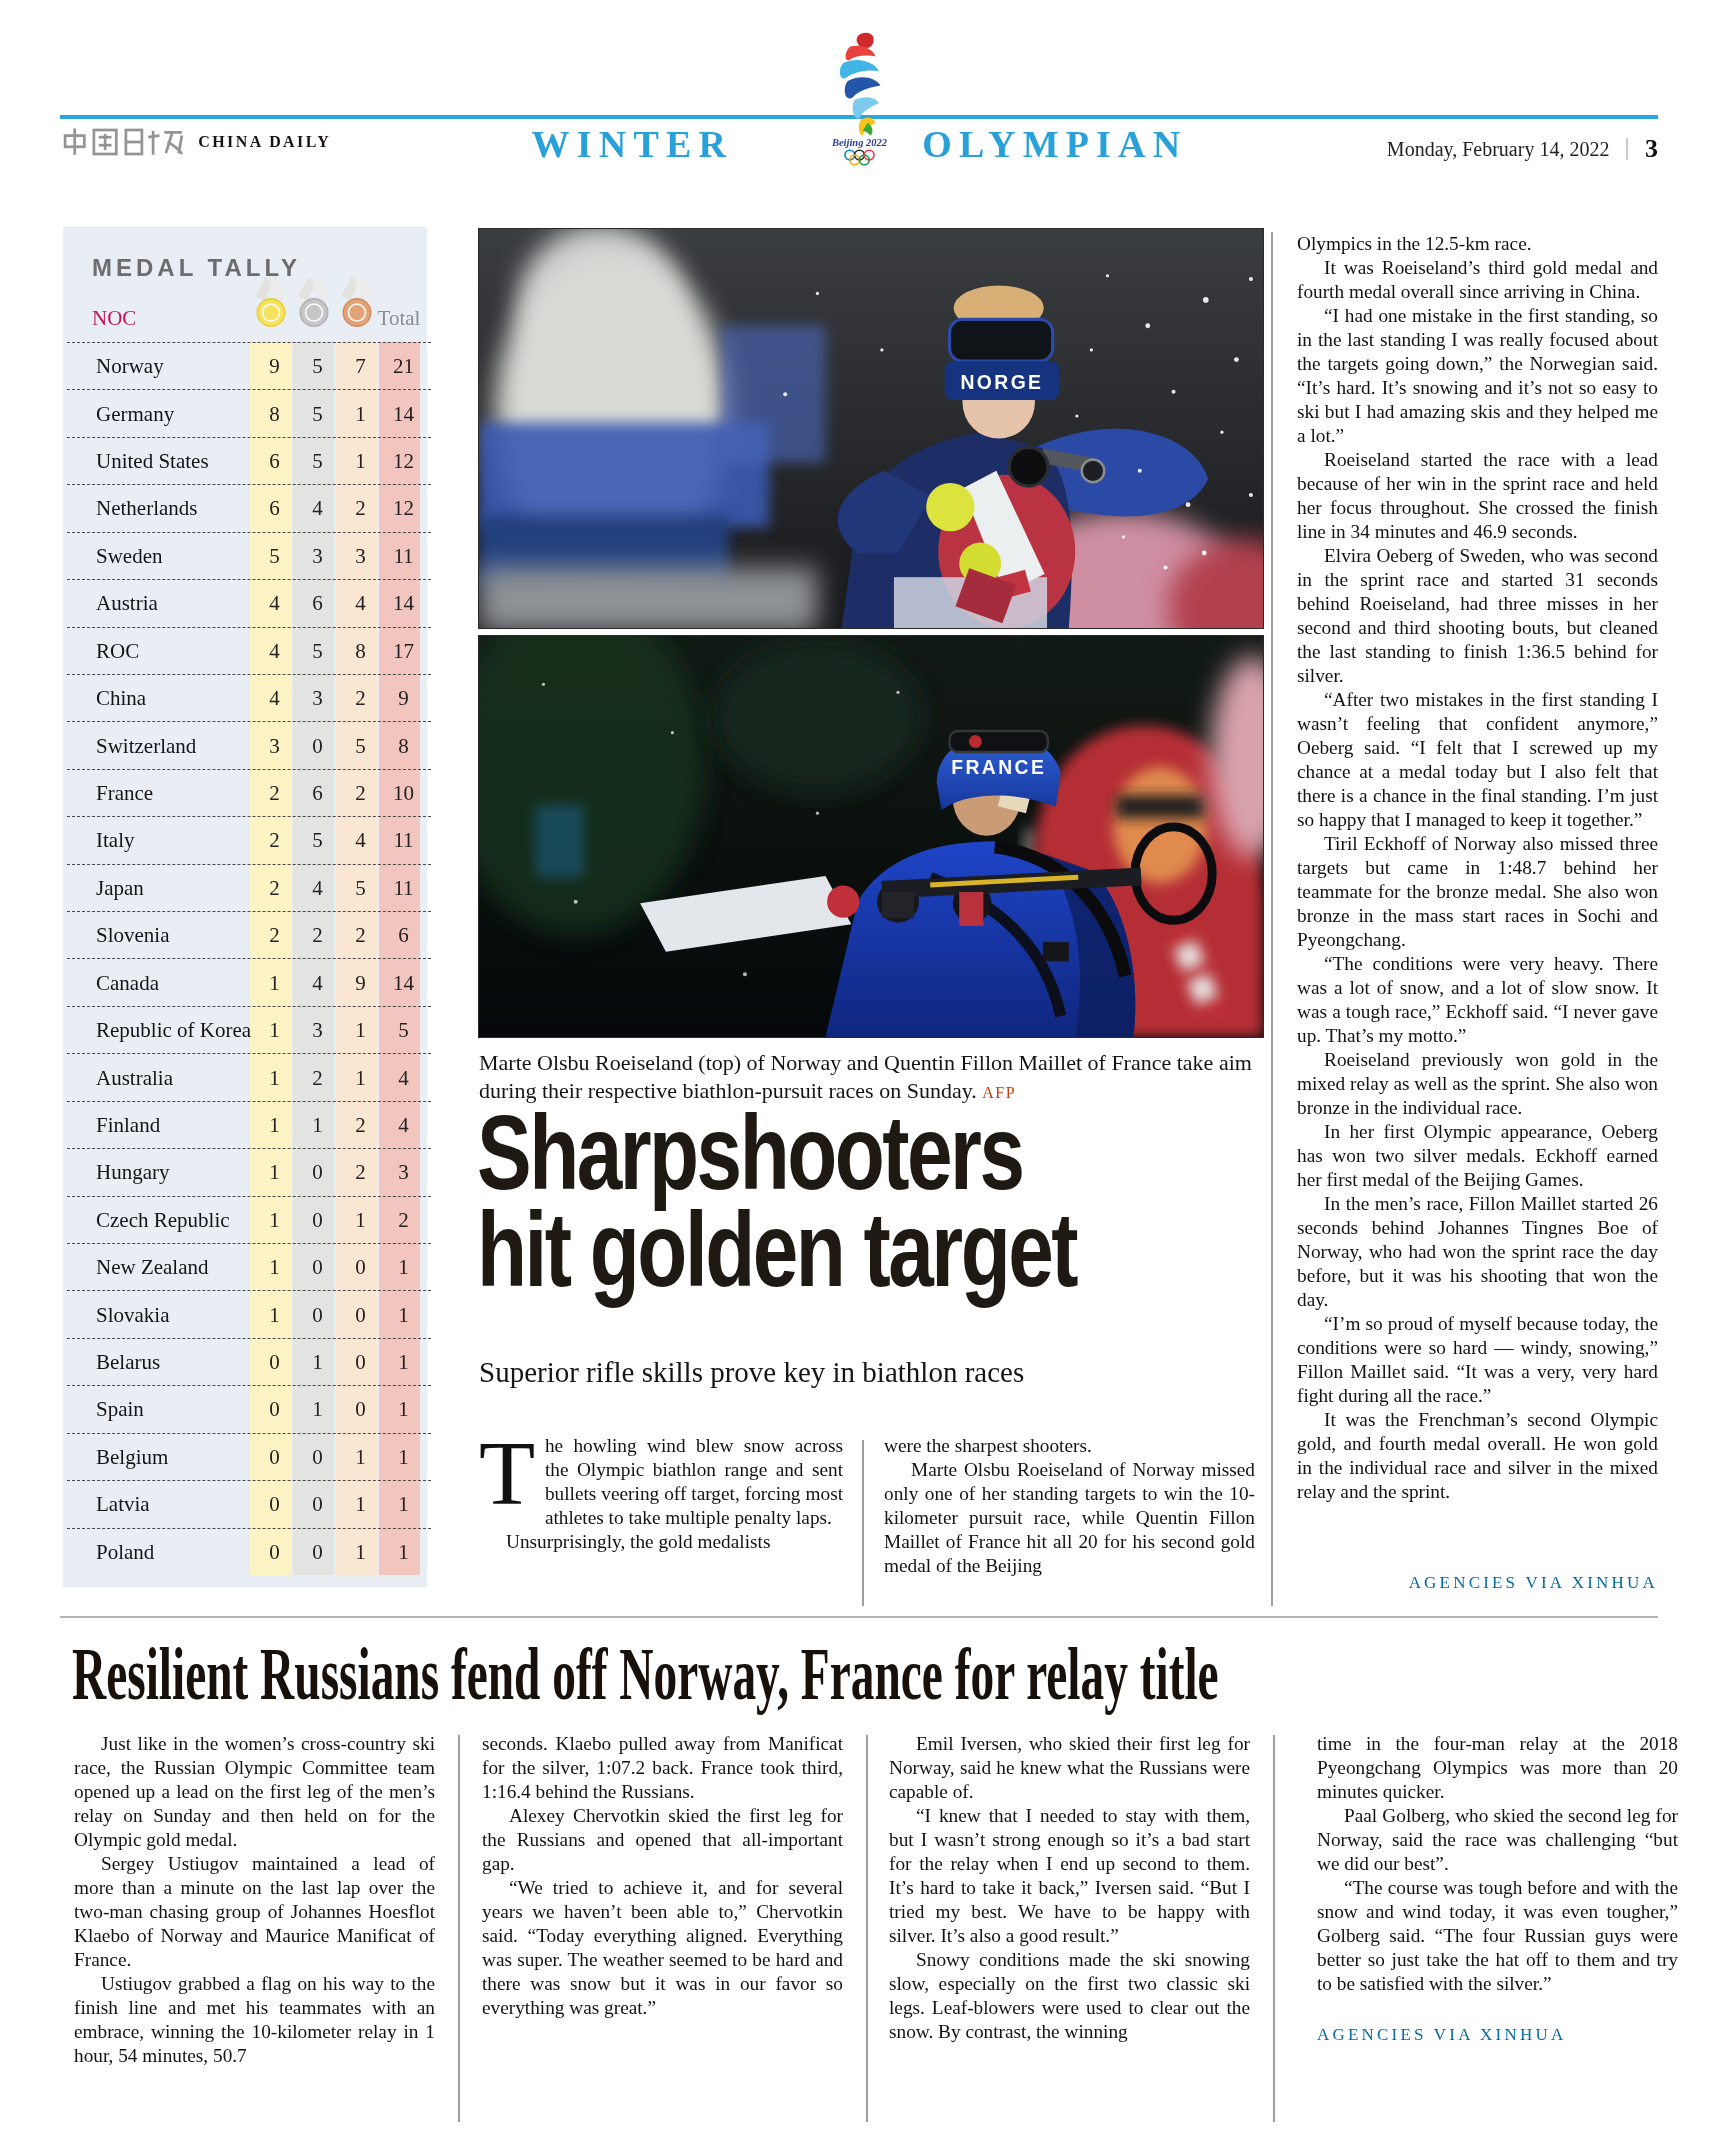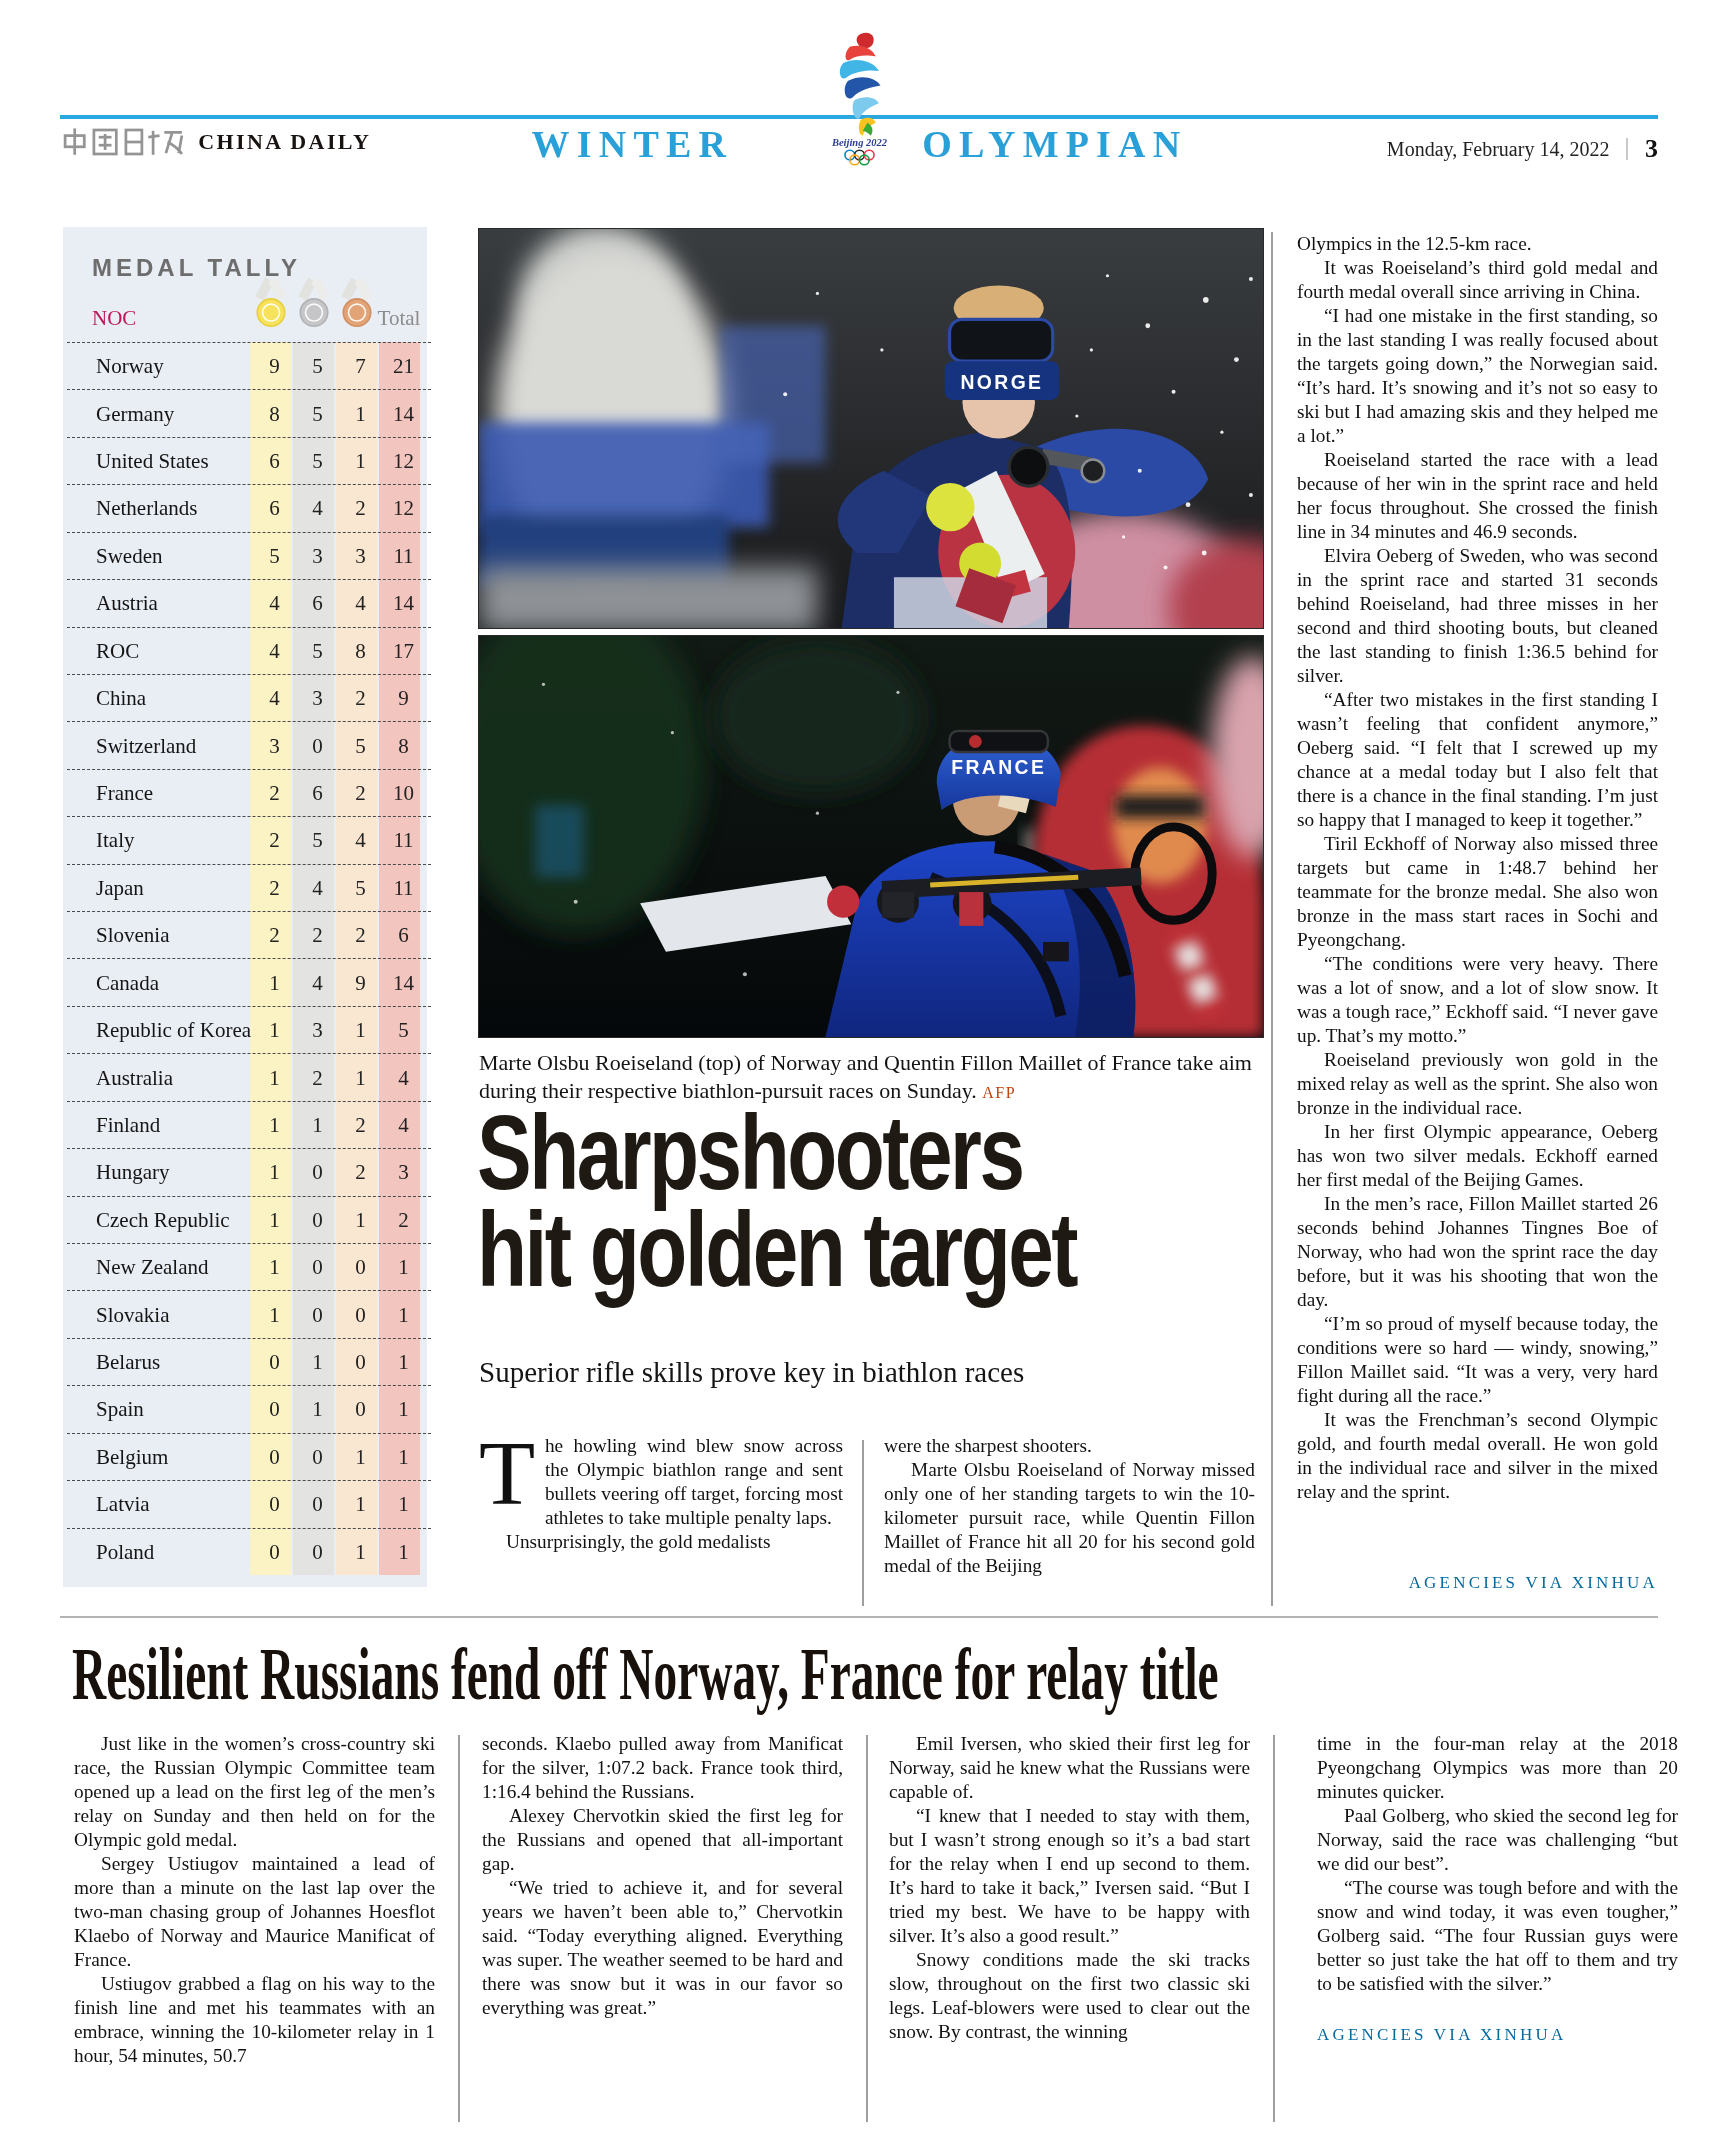--- a/index.html
+++ b/index.html
@@ -6,21 +6,21 @@
   html,body { background:#ffffff; }
   body {
     position:relative; width:1719px; height:2151px; overflow:hidden;
     font-family:"Liberation Serif", serif; color:#111;
   }
   .abs { position:absolute; }
 
   
   .rule-top { left:60px; top:115px; width:1598px; height:4px; background:var(--accent); }
   .brand { left:60px; top:126px; display:flex; align-items:center; gap:11.3px; }
-  .brand-name { font-size:22px; font-weight:bold; letter-spacing:2.4px; color:#181210; font-family:"Liberation Serif", serif; }
+  .brand-name { font-size:16px; font-weight:bold; letter-spacing:2.4px; color:#181210; font-family:"Liberation Serif", serif; }
   .masthead-center { left:0; top:122px; width:100%; display:flex; justify-content:center; gap:189px; }
   .mast-word { font-size:38px; font-weight:bold; letter-spacing:7.2px; color:var(--title-blue); font-family:"Liberation Serif", serif; }
   .emblem { left:819px; top:29px; width:81px; height:139px; }
   .dateline { right:61px; top:134px; display:flex; align-items:center; gap:17px; }
   .date-text { font-size:20px; color:#222; }
   .date-sep { width:1.6px; height:22.6px; background:#c9c9c9; }
   .page-num { font-size:26px; font-weight:bold; color:#111; }
 
   
   .medal-panel { left:63px; top:227px; width:364px; height:1360px; background:var(--panel-bg); }
@@ -523,21 +523,21 @@
 <div class="abs vr vr-b vb1"></div>
 <div class="abs body-col relay-col rc2">
     <p class="bp noind">seconds. Klaebo pulled away from Manificat for the silver, 1:07.2 back. France took third, 1:16.4 behind the Russians.</p>
     <p class="bp">Alexey Chervotkin skied the first leg for the Russians and opened that all-important gap.</p>
     <p class="bp">“We tried to achieve it, and for several years we haven’t been able to,” Chervotkin said. “Today everything aligned. Everything was super. The weather seemed to be hard and there was snow but it was in our favor so everything was great.”</p>
   </div>
 <div class="abs vr vr-b vb2"></div>
 <div class="abs body-col relay-col rc3">
     <p class="bp">Emil Iversen, who skied their first leg for Norway, said he knew what the Russians were capable of.</p>
     <p class="bp">“I knew that I needed to stay with them, but I wasn’t strong enough so it’s a bad start for the relay when I end up second to them. It’s hard to take it back,” Iversen said. “But I tried my best. We have to be happy with silver. It’s also a good result.”</p>
-    <p class="bp">Snowy conditions made the ski tracks slow, throughout on the first two classic ski legs. Leaf-blowers were used to clear out the snow. By contrast, the winning</p>
+    <p class="bp">Snowy conditions made the ski snowing slow, especially on the first two classic ski legs. Leaf-blowers were used to clear out the snow. By contrast, the winning</p>
   </div>
 <div class="abs vr vr-b vb3"></div>
 <div class="abs body-col relay-col rc4">
   <p class="bp noind">time in the four-man relay at the 2018 Pyeongchang Olympics was more than 20 minutes quicker.</p>
     <p class="bp">Paal Golberg, who skied the second leg for Norway, said the race was challenging “but we did our best”.</p>
     <p class="bp">“The course was tough before and with the snow and wind today, it was even tougher,” Golberg said. “The four Russian guys were better so just take the hat off to them and try to be satisfied with the silver.”</p>
     <div class="agency relay-credit">AGENCIES VIA XINHUA</div>
 </div>
 
 

